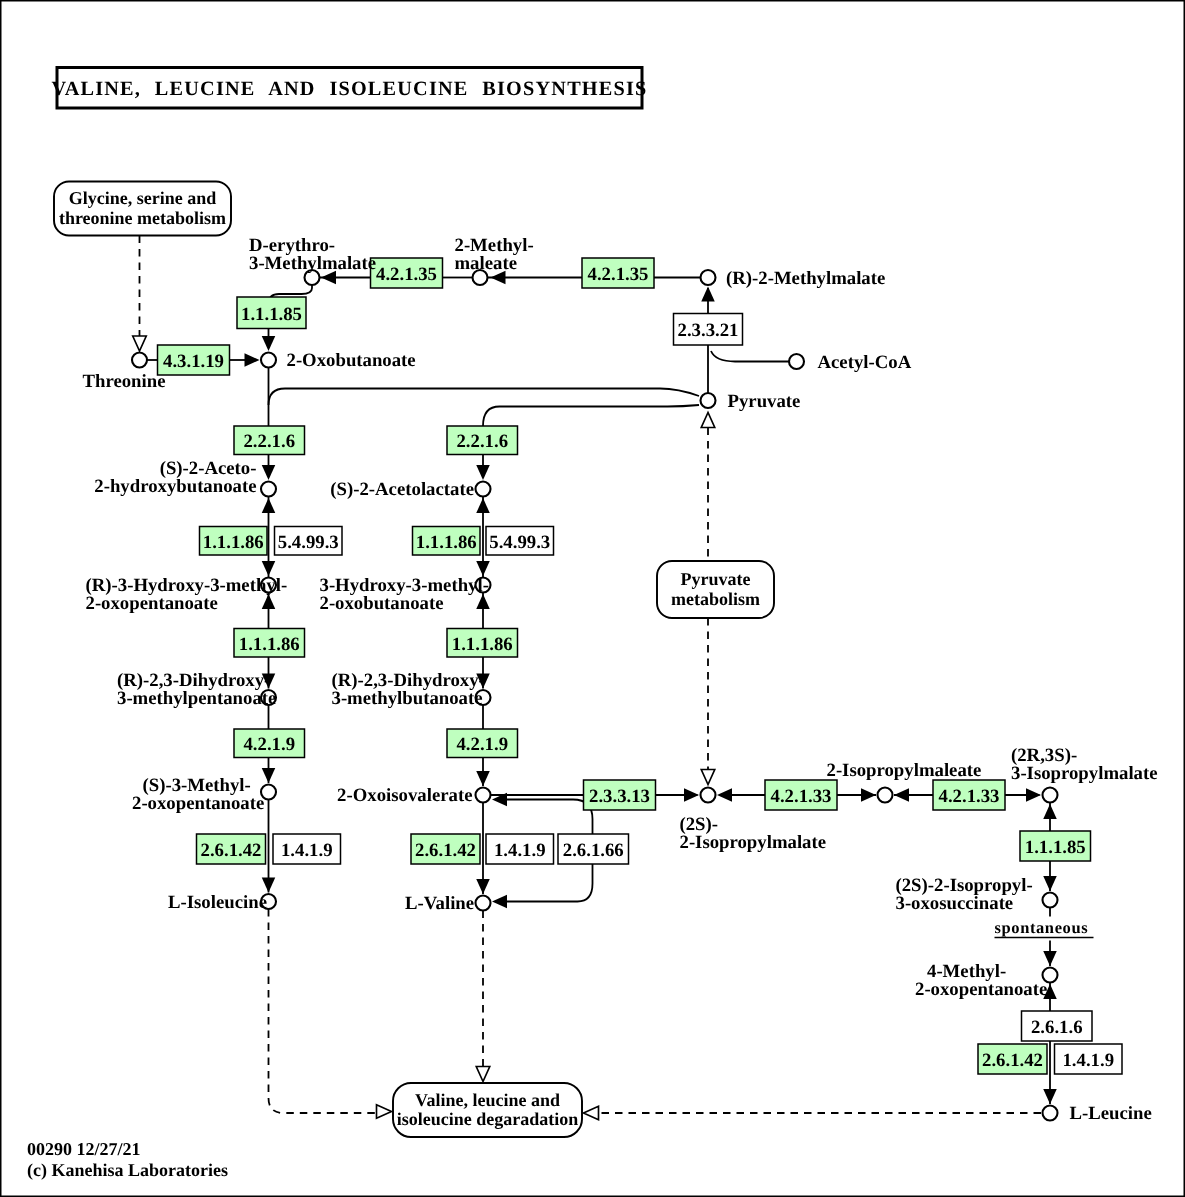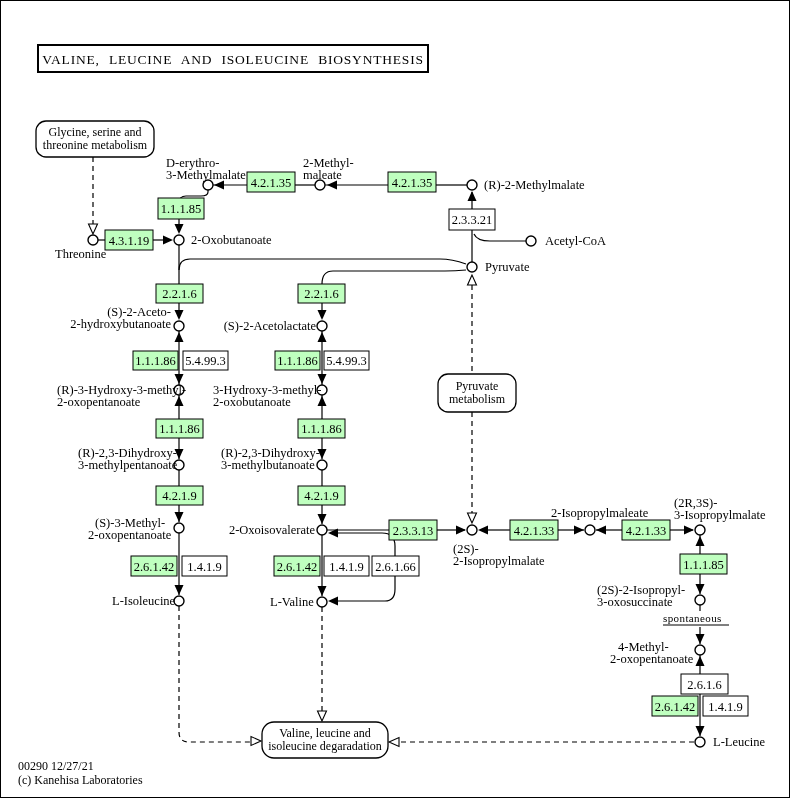--- a/index.html
+++ b/index.html
@@ -1,16 +1,16 @@
 <!DOCTYPE html>
 <html><head>
 <meta charset="utf-8">
 <style>
   html,body { margin:0; padding:0; background:#fff; }
-  .stage { width:790px; height:798px; position:relative; background:#ffffff; }
+  .stage { width:790px; height:798px; position:relative; background:#ffffff;font-weight:bold; }
   svg { display:block; font-family:"Liberation Serif", serif; }
   .lbl { font-size:12.5px; fill:#000; }
   .ec-text { font-size:12.5px; fill:#000; text-anchor:middle; }
   .ec-green { fill:#BFFFBF; stroke:#000; stroke-width:1; }
   .ec-white { fill:#FFFFFF; stroke:#000; stroke-width:1; }
   .pathway-box { fill:#FFFFFF; stroke:#000; stroke-width:1.3; }
   .pathway-text { font-size:12px; fill:#000; text-anchor:middle; }
   .cnode { fill:#FFFFFF; stroke:#000; stroke-width:1.4; }
   .ln { stroke:#000; stroke-width:1.2; fill:none; }
   .dash { stroke:#000; stroke-width:1.2; fill:none; stroke-dasharray:5 4; }

